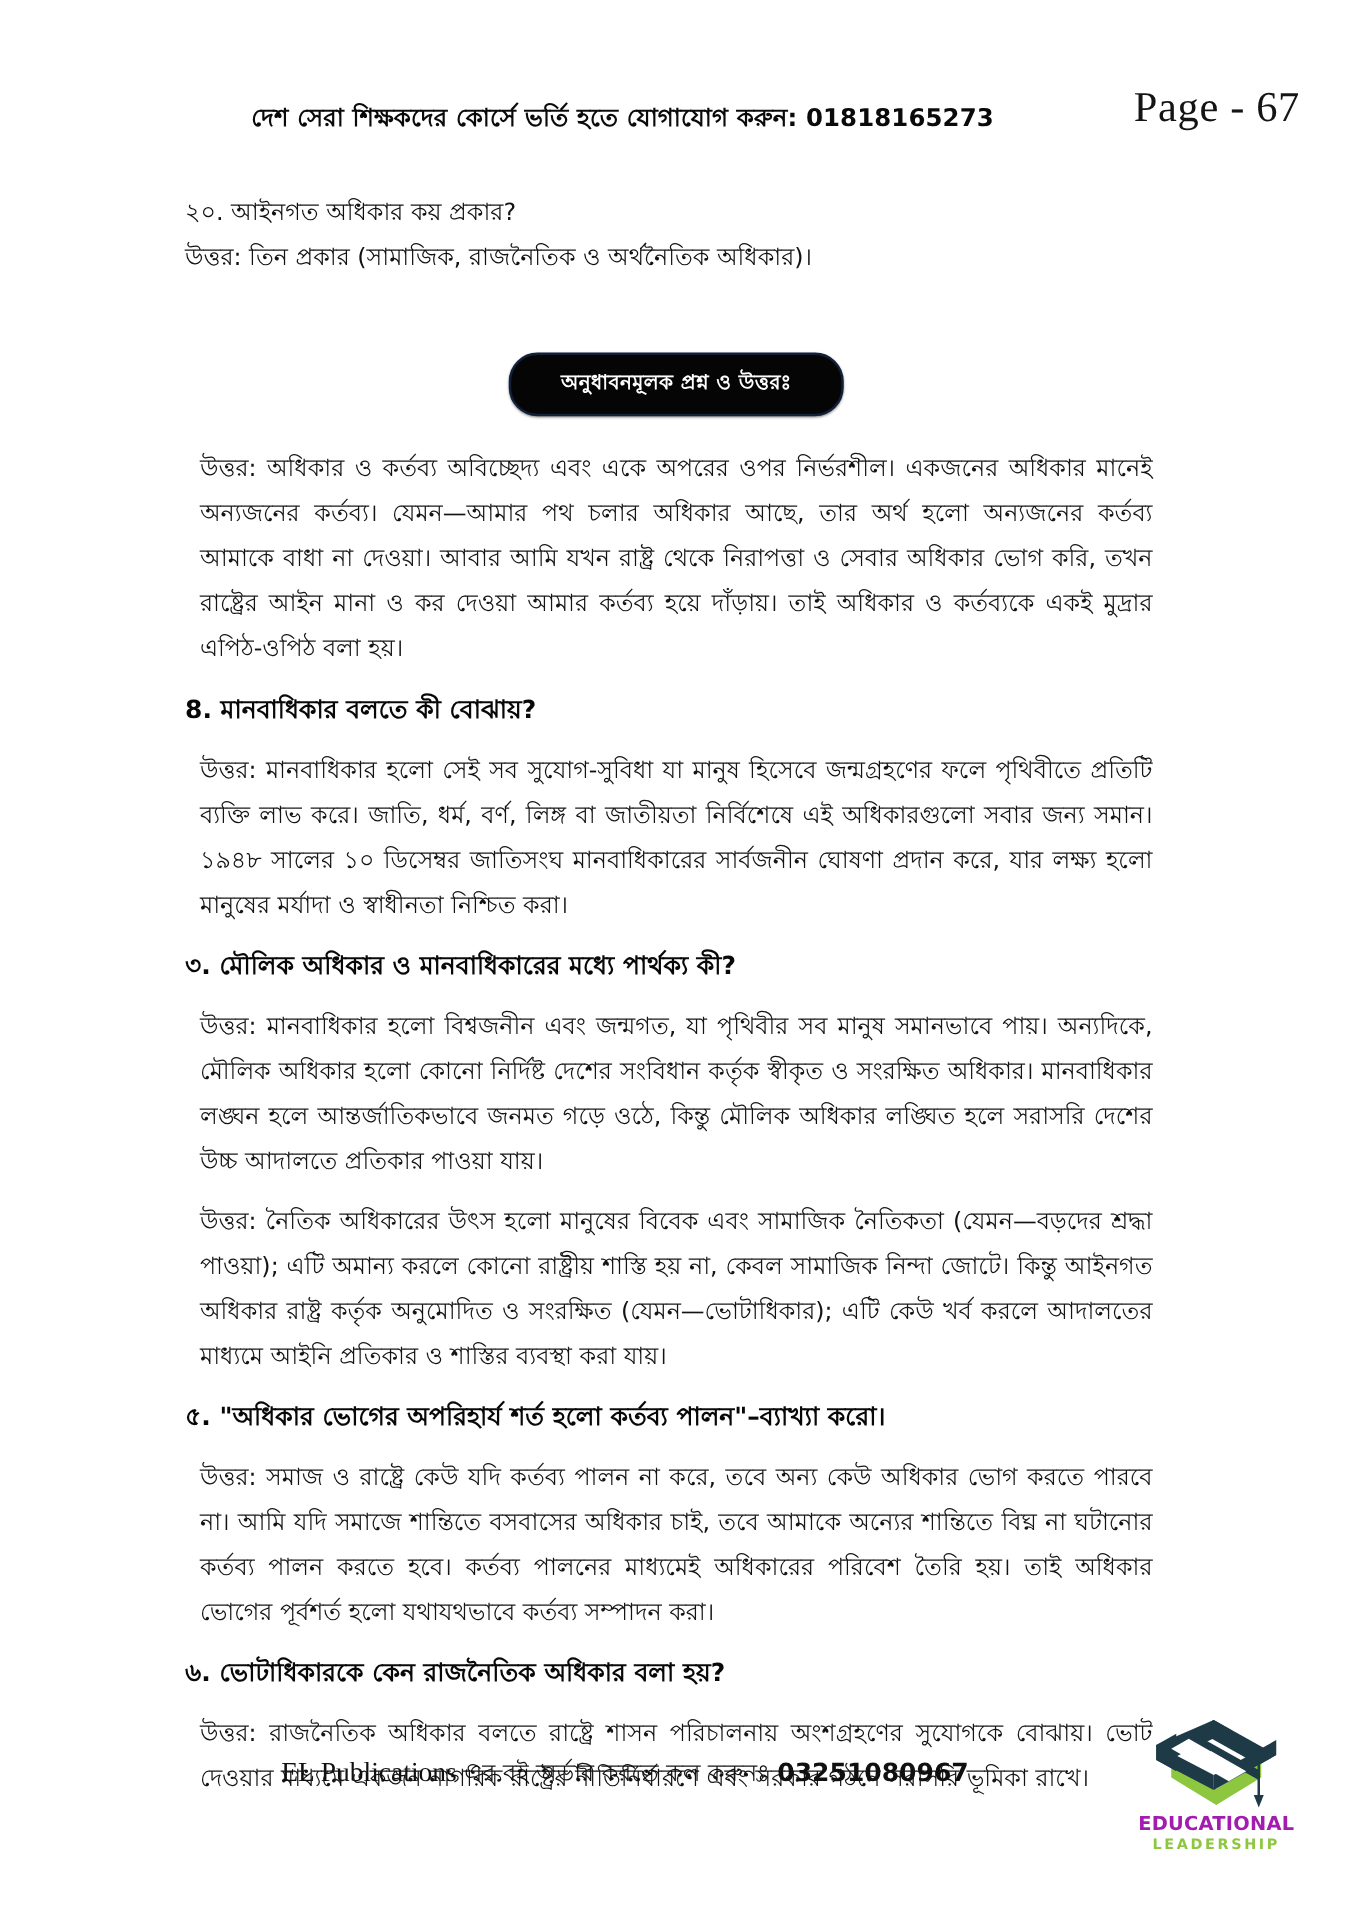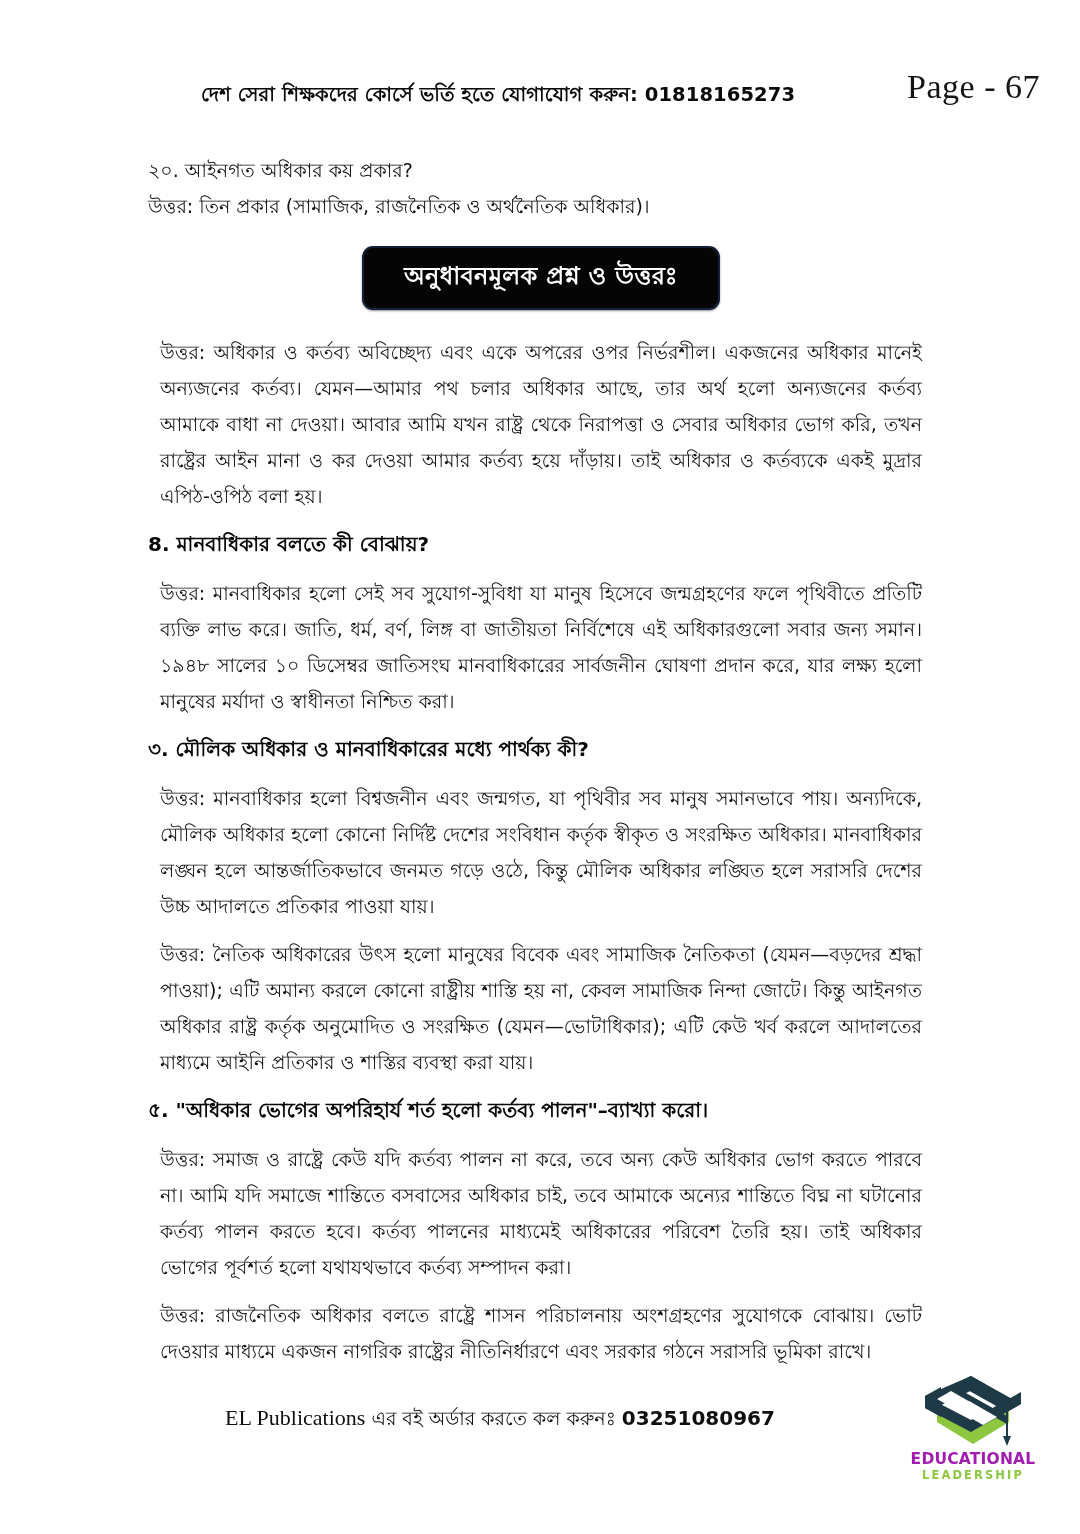--- a/index.html
+++ b/index.html
@@ -69,29 +69,30 @@
   .banner-wrap {
     width: 786px;
     display: flex;
     justify-content: center;
     margin-top: 22px;
     margin-bottom: 24px;
   }
   .banner {
     background: #050505;
     border: 2px solid #12203a;
-    border-radius: 11px;
+    border-radius: 23px;
     color: #ffffff;
     font-family: "DejaVu Sans", "Liberation Sans", sans-serif;
-    font-size: 24px;
+    font-size: 16px;
     font-weight: 700;
     padding: 9px 40px 11px 40px;
     box-shadow: 0 1px 2px rgba(0,0,0,0.45);
     letter-spacing: 0.3px;
     white-space: nowrap;
+    margin-top: 36px;
   }
 
   
   .qa-block {
     margin-bottom: 2px;
   }
   .qa-question {
     font-family: "DejaVu Sans", "Liberation Sans", sans-serif;
     font-size: 20px;
     font-weight: 700;
@@ -205,20 +206,21 @@
     <div class="qa-block">
       <p class="qa-answer">উত্তর: নৈতিক অধিকারের উৎস হলো মানুষের বিবেক এবং সামাজিক নৈতিকতা (যেমন—বড়দের শ্রদ্ধা পাওয়া); এটি অমান্য করলে কোনো রাষ্ট্রীয় শাস্তি হয় না, কেবল সামাজিক নিন্দা জোটে। কিন্তু আইনগত অধিকার রাষ্ট্র কর্তৃক অনুমোদিত ও সংরক্ষিত (যেমন—ভোটাধিকার); এটি কেউ খর্ব করলে আদালতের মাধ্যমে আইনি প্রতিকার ও শাস্তির ব্যবস্থা করা যায়।</p>
     </div>
 
     <div class="qa-block">
       <p class="qa-question">৫. "অধিকার ভোগের অপরিহার্য শর্ত হলো কর্তব্য পালন"–ব্যাখ্যা করো।</p>
       <p class="qa-answer">উত্তর: সমাজ ও রাষ্ট্রে কেউ যদি কর্তব্য পালন না করে, তবে অন্য কেউ অধিকার ভোগ করতে পারবে না। আমি যদি সমাজে শান্তিতে বসবাসের অধিকার চাই, তবে আমাকে অন্যের শান্তিতে বিঘ্ন না ঘটানোর কর্তব্য পালন করতে হবে। কর্তব্য পালনের মাধ্যমেই অধিকারের পরিবেশ তৈরি হয়। তাই অধিকার ভোগের পূর্বশর্ত হলো যথাযথভাবে কর্তব্য সম্পাদন করা।</p>
     </div>
 
     <div class="qa-block">
+      <p class="qa-question">৬. ভোটাধিকারকে কেন রাজনৈতিক অধিকার বলা হয়?</p>
       <p class="qa-answer">উত্তর: রাজনৈতিক অধিকার বলতে রাষ্ট্রে শাসন পরিচালনায় অংশগ্রহণের সুযোগকে বোঝায়। ভোট দেওয়ার মাধ্যমে একজন নাগরিক রাষ্ট্রের নীতিনির্ধারণে এবং সরকার গঠনে সরাসরি ভূমিকা রাখে।</p>
     </div>
 
   </div>
 
   <div class="footer">
 
     <div class="footer-text">
       <span class="serif-part">EL Publications</span><span> এর বই অর্ডার করতে কল করুনঃ </span><span class="phone">03251080967</span>
     </div>

